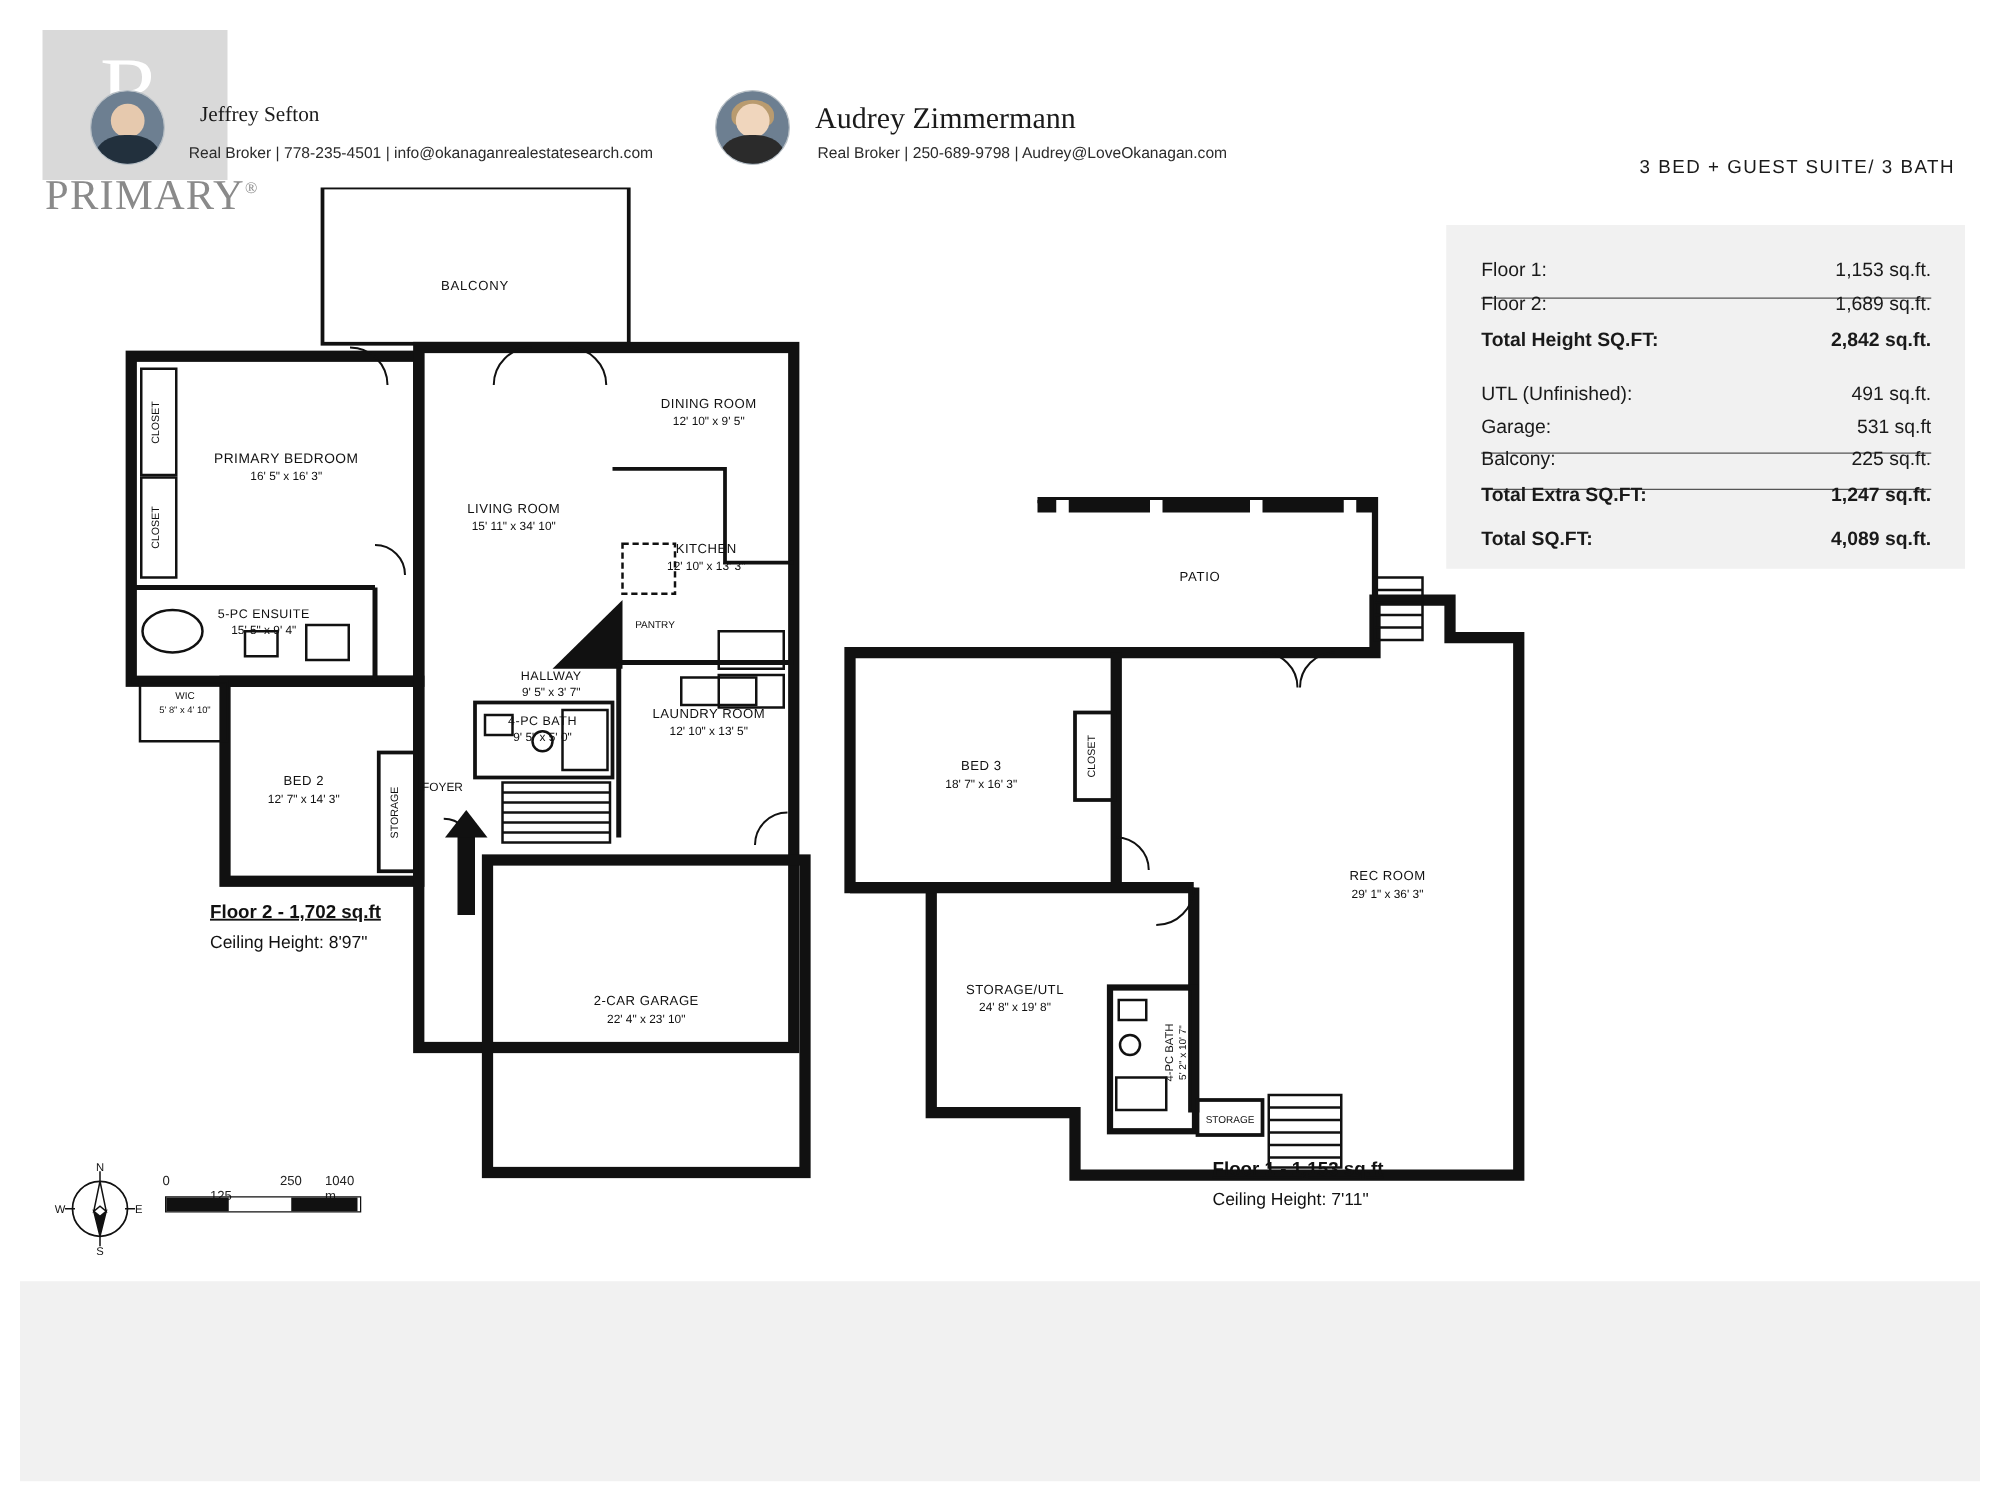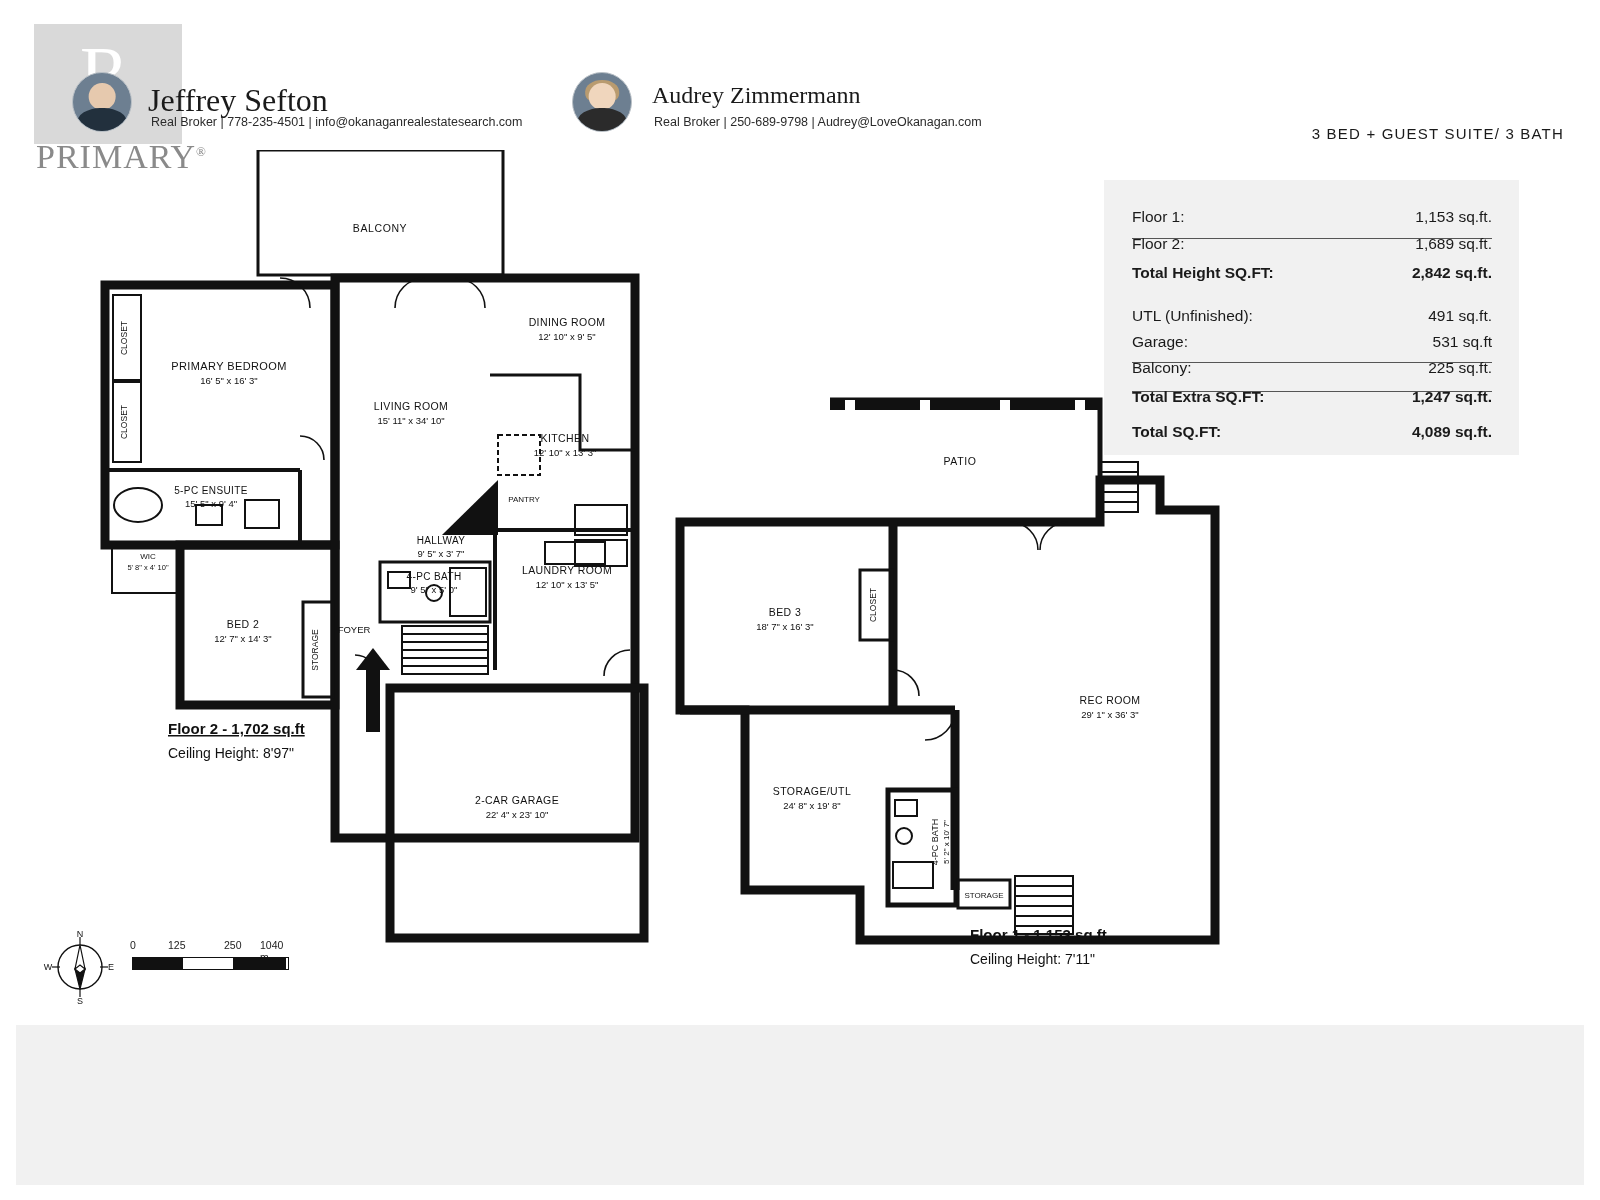--- a/index.html
+++ b/index.html
@@ -42,39 +42,39 @@
     transform:translateX(-50%); border-radius:46% 46% 0 0; background:#22303d;
   }
   .agent-photo.f .head { background:#f0d6bd; }
   .agent-photo.f .body { background:#2b2b2b; }
   .agent-photo.f .hair {
     position:absolute; left:50%; top:12%; width:58%; height:40%;
     transform:translateX(-50%); border-radius:50% 50% 40% 40%; background:#b99b6f;
   }
 
   #agent1-photo { left:72px; top:72px; width:58px; height:58px; }
-  #agent1-name { left:148px; top:82px; font-size:32px; font-family:"Liberation Serif", serif; }
+  #agent1-name { left:160px; top:82px; font-size:17px; font-family:"Liberation Serif", serif; }
   #agent1-contact { left:151px; top:115px; font-size:12.5px; color:#2b2b2b; }
 
   #agent2-photo { left:572px; top:72px; width:58px; height:58px; }
   #agent2-name { left:652px; top:82px; font-size:24px; font-family:"Liberation Serif", serif; }
   #agent2-contact { left:654px; top:115px; font-size:12.5px; color:#2b2b2b; }
 
   #address-title {
     right:36px; top:82px; font-size:30px; font-weight:bold; letter-spacing:0.3px;
     text-align:right; white-space:nowrap;
   }
   #address-sub {
     right:36px; top:125px; font-size:15px; letter-spacing:1.2px; text-align:left;
     white-space:nowrap; color:#1a1a1a;
   }
 
   
   #summary-panel {
-    left:1104px; top:180px; width:415px; height:275px; background:#f1f1f1;
+    left:1157px; top:180px; width:415px; height:275px; background:#f1f1f1;
   }
   .sum-row { position:absolute; left:28px; width:360px; font-size:15.5px; }
   .sum-row .lbl { position:absolute; left:0; top:0; }
   .sum-row .val { position:absolute; right:0; top:0; text-align:center; }
   .sum-row.b .lbl, .sum-row.b .val { font-weight:bold; }
   .sum-row.u { border-bottom:1px solid #555; padding-bottom:3px; }
 
   
   #floorplan { left:0; top:150px; width:1600px; height:880px; }
 
@@ -340,21 +340,21 @@
   <line x1="12" y1="42" x2="20" y2="42" stroke="#111" stroke-width="1.2"></line>
   <line x1="60" y1="42" x2="68" y2="42" stroke="#111" stroke-width="1.2"></line>
   <text x="40" y="12" font-size="9" text-anchor="middle">N</text>
   <text x="71" y="45" font-size="9" text-anchor="middle">E</text>
   <text x="40" y="79" font-size="9" text-anchor="middle">S</text>
   <text x="8" y="45" font-size="9" text-anchor="middle">W</text>
 </svg>
 
 <div id="scalebar" class="abs">
   <div class="scale-num" style="left:-2px; top:4px;">0</div>
-  <div class="scale-num" style="left:36px; top:4px;">125</div>
+  <div class="scale-num" style="left:36px; top:16px;">125</div>
   <div class="scale-num" style="left:92px; top:4px;">250</div>
   <div class="scale-num" style="left:128px; top:4px;">1040 m</div>
   <div class="scale-track">
     <div class="scale-seg" style="left:0;   width:50px;"></div>
     <div class="scale-seg" style="left:100px; width:53px;"></div>
   </div>
 </div>
 
 <div id="footer" class="abs">
   

